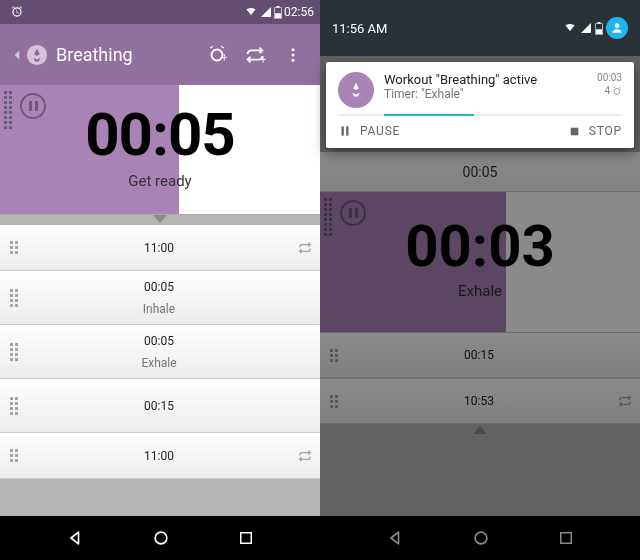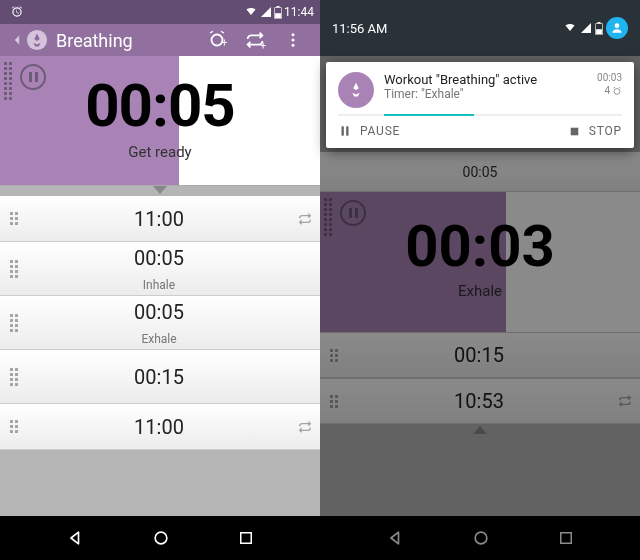--- a/index.html
+++ b/index.html
@@ -1,39 +1,39 @@
 <!DOCTYPE html>
 <html><head>
 <meta charset="utf-8">
 <style>
 *{margin:0;padding:0;box-sizing:border-box;font-family:Roboto,Arial,sans-serif;-webkit-font-smoothing:antialiased}
 body{background:#fff;width:640px;height:560px;overflow:hidden;display:flex}
 .panel{width:320px;height:560px;position:relative;display:flex;flex-direction:column;background:#b5b5b5}
 .statusbar{height:24px;background:#634d73;color:#fff;display:flex;align-items:center;justify-content:flex-end;padding:0 6px;font-size:12px;gap:2px}
 .statusbar .left-ico{margin-right:auto;margin-left:4px}
-.appbar{height:32px;background:#916f9f;color:#fff;display:flex;align-items:center;padding:0 8px}
+.appbar{height:61px;background:#916f9f;color:#fff;display:flex;align-items:center;padding:0 8px}
 .appbar .back{display:flex;align-items:center}
 .appbar .title{font-size:18px;font-weight:400;margin-left:8px}
 .appbar .spacer{flex:1}
 .appbar .act{width:38px;height:48px;display:flex;align-items:center;justify-content:center}
 svg{display:block}
 .bigzone{position:relative;height:130px;background:linear-gradient(90deg,#a983b6 0%,#a983b6 56%,#fff 56%,#fff 100%);color:#000;border-bottom:1px solid #aaa}
 .bigzone .handle{position:absolute;left:4px;top:6px;color:#6d5c77}
 .pausebtn{position:absolute;left:20px;top:8px;width:26px;height:26px;border:2px solid #6d5c77;border-radius:50%;display:flex;align-items:center;justify-content:center}
 .pausebtn .bars{display:flex;gap:3px}
 .pausebtn .bars span{width:3px;height:10px;background:#6d5c77}
 .bigtime{font-size:60px;font-weight:700;text-align:center;padding-top:14px;letter-spacing:-1px}
 .biglabel{text-align:center;font-size:15px;color:#333;margin-top:2px}
 .marker{height:10px;position:relative}
 .marker .tri{position:absolute;left:50%;transform:translateX(-50%);top:0;width:0;height:0;border-left:7px solid transparent;border-right:7px solid transparent;border-top:8px solid #888}
 .row{height:46px;background:linear-gradient(#fff,#ececec);border-bottom:1px solid #ccc;display:flex;align-items:center;position:relative}
 .row.tall{height:54px}
 .row .h{width:28px;display:flex;align-items:center;justify-content:center;color:#a3a3a3}
 .row .mid{flex:1;text-align:center}
-.row .t{font-size:20px;color:#222}
+.row .t{font-size:12px;color:#222}
 .row .lab{font-size:12px;color:#777;margin-top:8px}
 .row .rep{width:30px;display:flex;align-items:center;justify-content:center;color:#a3a3a3}
 .grow{flex:1;background:#b5b5b5}
 .navbar{height:44px;background:#000;display:flex;align-items:center;justify-content:space-evenly}
 .navbar div{color:#fff}
 .dimmer{position:absolute;inset:0;background:rgba(0,0,0,.46);pointer-events:none}
 
 .status2{height:56px;background:#283238;color:#fff;display:flex;align-items:center;padding:0 12px}
 .status2 .col{display:flex;flex-direction:column}
 .status2 .tm{font-size:13px;font-weight:400}
@@ -88,21 +88,21 @@
           <path d="M2 22h20V2z"></path>
         </svg>
       </span>
     <span>
         <svg width="8" height="13" viewBox="0 0 10 18" fill="currentColor">
           <rect x="0" y="2" width="10" height="16" rx="1" fill="none" stroke="currentColor"></rect>
           <rect x="3" y="0" width="4" height="2"></rect>
           <rect x="1" y="10" width="8" height="7"></rect>
         </svg>
       </span>
-    <span>11:44</span>
+    <span>02:56</span>
   </div>
 
   <div class="appbar">
     <div class="back">
       <svg width="18" height="18" viewBox="0 0 24 24" fill="#d8cade">
           <path d="M15 6l-6 6 6 6z"></path>
         </svg>
       <svg width="22" height="22" viewBox="0 0 24 24">
           <circle cx="12" cy="12" r="11" fill="#d5c3dc"></circle>
           <path d="M12 5l3 6-3 2-3-2zM8 15l4 2 4-2-2 4h-4z" fill="#8a6b97"></path>

